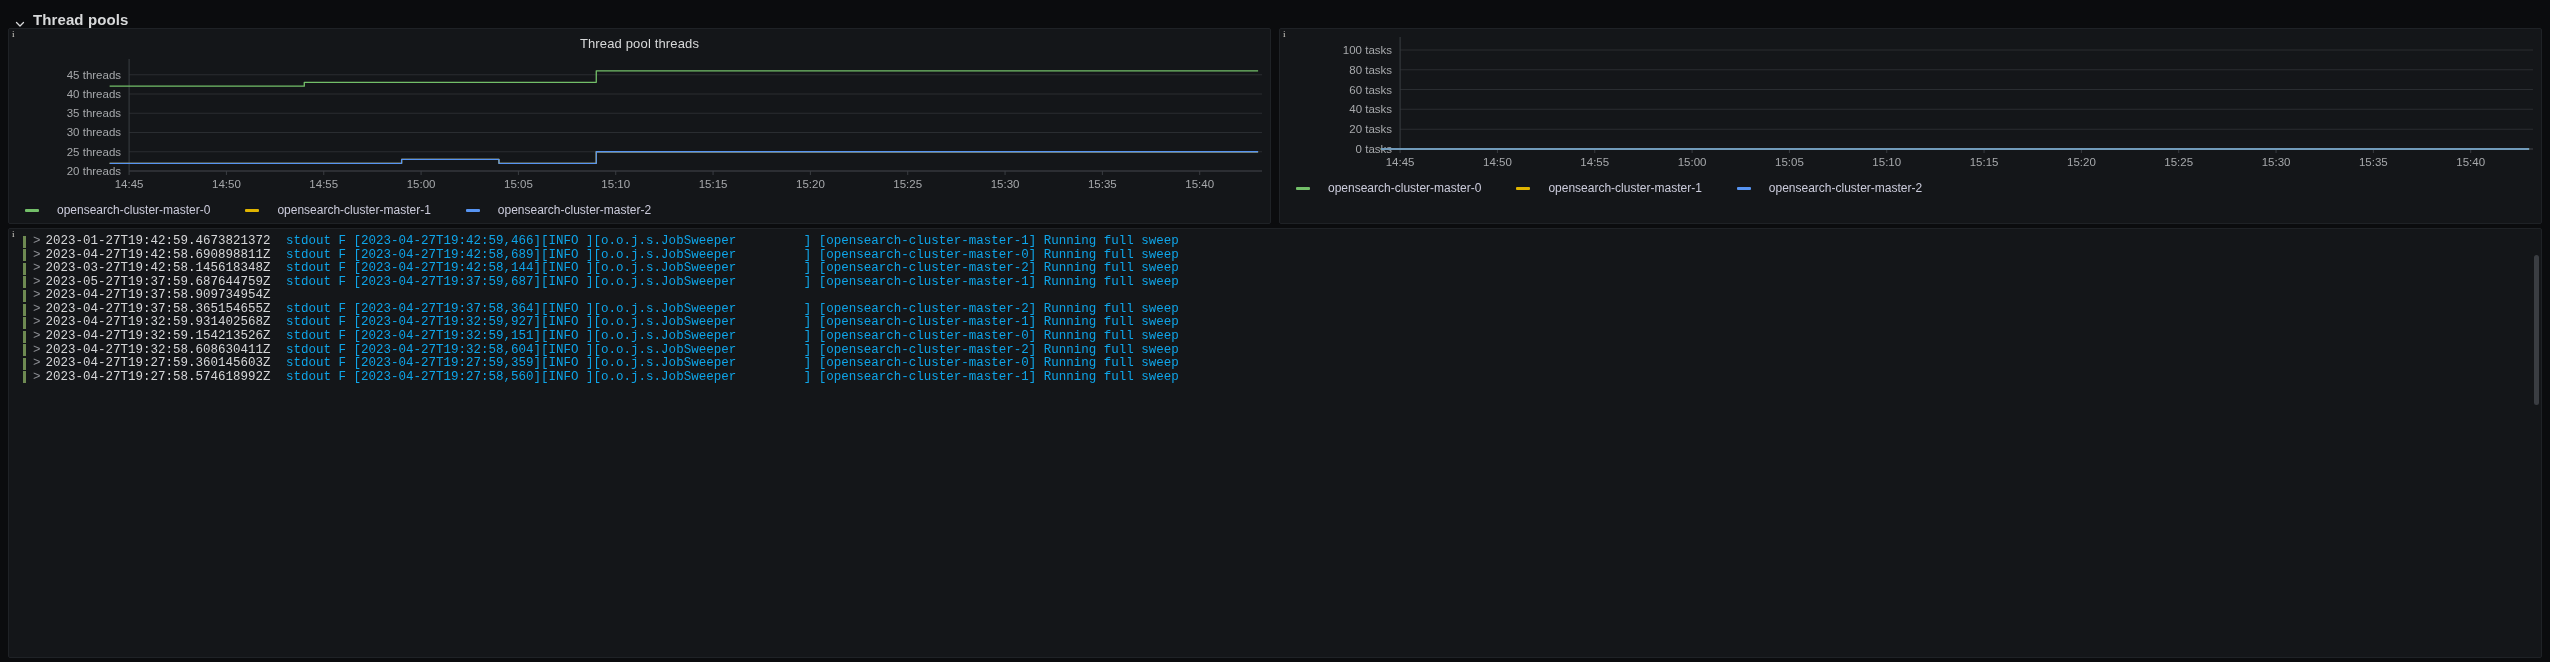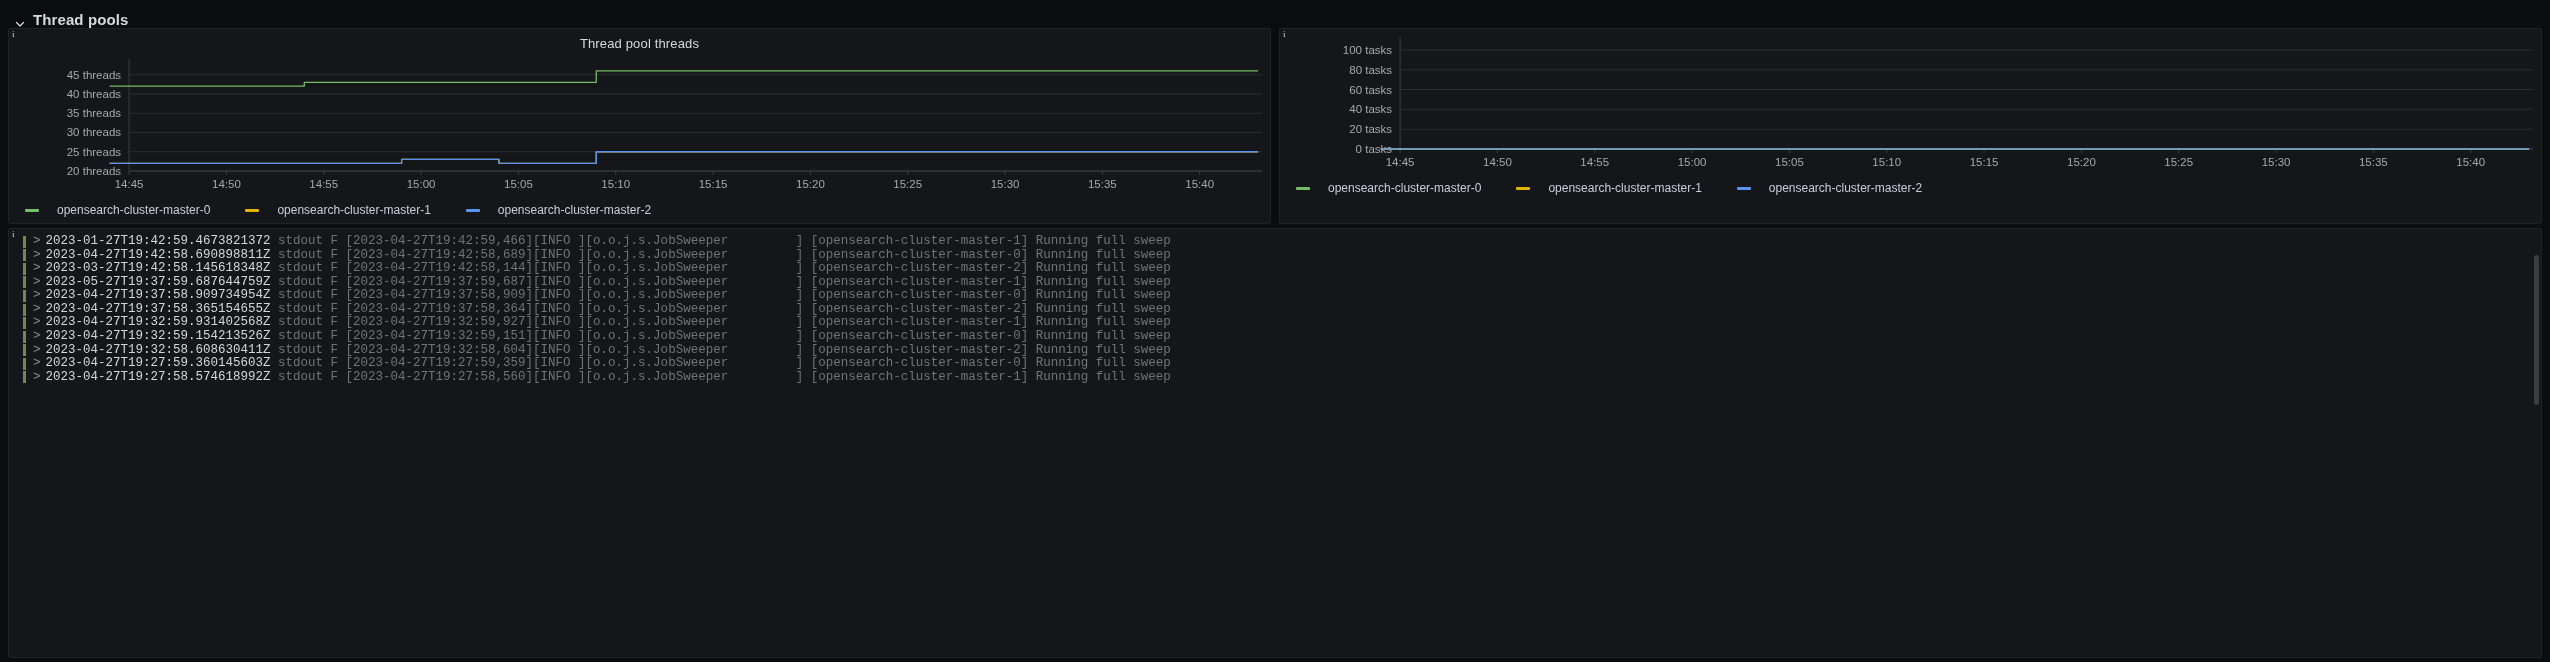--- a/index.html
+++ b/index.html
@@ -86,21 +86,21 @@
   .log-row {
     display: flex; align-items: center;
     height: 13.4px;
     line-height: 13.4px;
     white-space: pre;
     margin-bottom: 0.2px;
   }
   .log-bar { width: 3px; height: 12px; background: #6e8a52; margin-right: 7px; flex: none; }
   .log-caret { color: #8d8f94; margin-right: 5px; }
   .log-ts { color: #d5d6d8; }
-  .log-faded { color: #737373; }
+  .log-faded { color: #0ea5e9; margin-left: 8px; }
   .scroll-thumb {
     position: absolute; right: 2px; top: 26px;
     width: 5px; height: 150px;
     background: #3a3d42; border-radius: 3px;
   }
 </style>
 </head>
 <body>
 
 <div class="row-header">
@@ -247,21 +247,21 @@
 
 <div class="logs-wrap">
   <div class="logs-panel">
     <div class="panel-corner"></div>
     <div class="panel-corner-mark">i</div>
     <div class="logs-list" id="logs-list">
         <div class="log-row"><span class="log-bar"></span><span class="log-caret">&gt;</span><span class="log-ts">2023-01-27T19:42:59.4673821372 </span><span class="log-faded">stdout F [2023-04-27T19:42:59,466][INFO ][o.o.j.s.JobSweeper         ] [opensearch-cluster-master-1] Running full sweep</span></div>
         <div class="log-row"><span class="log-bar"></span><span class="log-caret">&gt;</span><span class="log-ts">2023-04-27T19:42:58.690898811Z </span><span class="log-faded">stdout F [2023-04-27T19:42:58,689][INFO ][o.o.j.s.JobSweeper         ] [opensearch-cluster-master-0] Running full sweep</span></div>
         <div class="log-row"><span class="log-bar"></span><span class="log-caret">&gt;</span><span class="log-ts">2023-03-27T19:42:58.145618348Z </span><span class="log-faded">stdout F [2023-04-27T19:42:58,144][INFO ][o.o.j.s.JobSweeper         ] [opensearch-cluster-master-2] Running full sweep</span></div>
         <div class="log-row"><span class="log-bar"></span><span class="log-caret">&gt;</span><span class="log-ts">2023-05-27T19:37:59.687644759Z </span><span class="log-faded">stdout F [2023-04-27T19:37:59,687][INFO ][o.o.j.s.JobSweeper         ] [opensearch-cluster-master-1] Running full sweep</span></div>
-        <div class="log-row"><span class="log-bar"></span><span class="log-caret">&gt;</span><span class="log-ts">2023-04-27T19:37:58.909734954Z </span><span class="log-faded">stdout F [2023-04-27T19:37:58,909][INFO ][o.o.j.s.JobSweeper         ] [opensearch-cluster-master-0] Running full sweep</span></div>
+        <div class="log-row"><span class="log-bar"></span><span class="log-caret">&gt;</span><span class="log-ts">2023-04-27T19:37:58.909734954Z </span></div>
         <div class="log-row"><span class="log-bar"></span><span class="log-caret">&gt;</span><span class="log-ts">2023-04-27T19:37:58.365154655Z </span><span class="log-faded">stdout F [2023-04-27T19:37:58,364][INFO ][o.o.j.s.JobSweeper         ] [opensearch-cluster-master-2] Running full sweep</span></div>
         <div class="log-row"><span class="log-bar"></span><span class="log-caret">&gt;</span><span class="log-ts">2023-04-27T19:32:59.931402568Z </span><span class="log-faded">stdout F [2023-04-27T19:32:59,927][INFO ][o.o.j.s.JobSweeper         ] [opensearch-cluster-master-1] Running full sweep</span></div>
         <div class="log-row"><span class="log-bar"></span><span class="log-caret">&gt;</span><span class="log-ts">2023-04-27T19:32:59.154213526Z </span><span class="log-faded">stdout F [2023-04-27T19:32:59,151][INFO ][o.o.j.s.JobSweeper         ] [opensearch-cluster-master-0] Running full sweep</span></div>
         <div class="log-row"><span class="log-bar"></span><span class="log-caret">&gt;</span><span class="log-ts">2023-04-27T19:32:58.608630411Z </span><span class="log-faded">stdout F [2023-04-27T19:32:58,604][INFO ][o.o.j.s.JobSweeper         ] [opensearch-cluster-master-2] Running full sweep</span></div>
         <div class="log-row"><span class="log-bar"></span><span class="log-caret">&gt;</span><span class="log-ts">2023-04-27T19:27:59.360145603Z </span><span class="log-faded">stdout F [2023-04-27T19:27:59,359][INFO ][o.o.j.s.JobSweeper         ] [opensearch-cluster-master-0] Running full sweep</span></div>
         <div class="log-row"><span class="log-bar"></span><span class="log-caret">&gt;</span><span class="log-ts">2023-04-27T19:27:58.574618992Z </span><span class="log-faded">stdout F [2023-04-27T19:27:58,560][INFO ][o.o.j.s.JobSweeper         ] [opensearch-cluster-master-1] Running full sweep</span></div>
       </div>
     <div class="scroll-thumb"></div>
   </div>
 </div>

